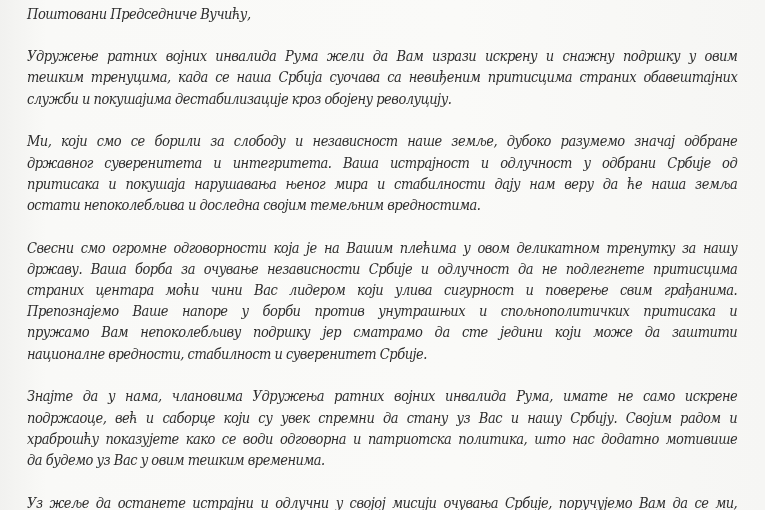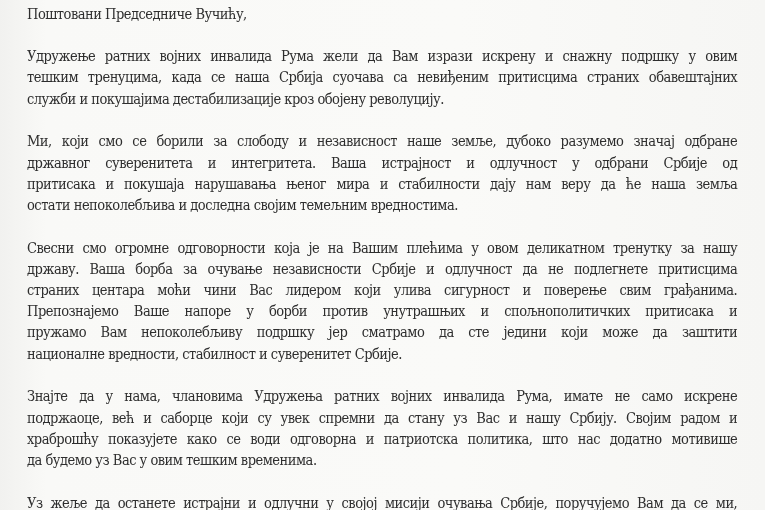--- a/index.html
+++ b/index.html
@@ -12,20 +12,21 @@
     height: 510px;
     overflow: hidden;
     position: relative;
   }
   .page {
     position: absolute;
     left: 0; top: 0;
     width: 765px;
     height: 510px;
     background: linear-gradient(90deg, #f1f1ef 0%, #f9f9f7 6%, #fafaf8 60%, #f6f6f4 100%);
+    font-style: italic;
   }
   .letter {
     position: absolute;
     left: 27px;
     top: -2px;
     width: 710px;
     font-family: "DejaVu Serif", "Liberation Serif", serif;
     font-size: 14.2px;
     color: #2e2e2e;
     line-height: 21.2px;

